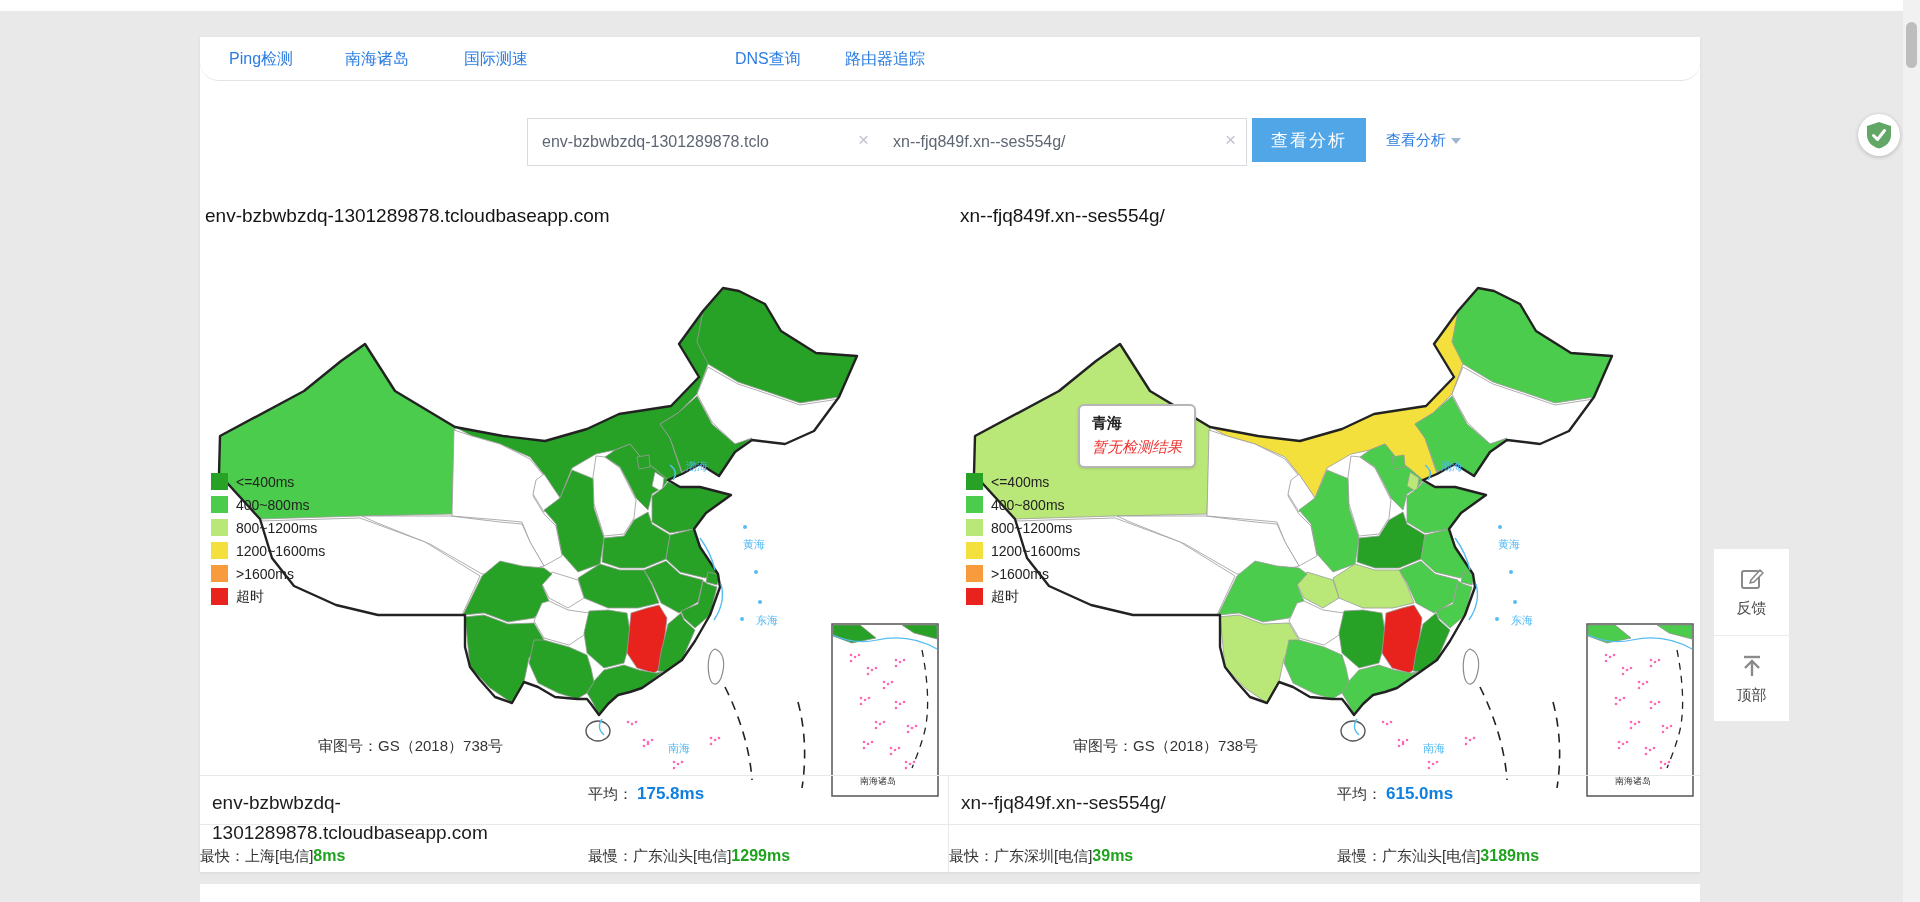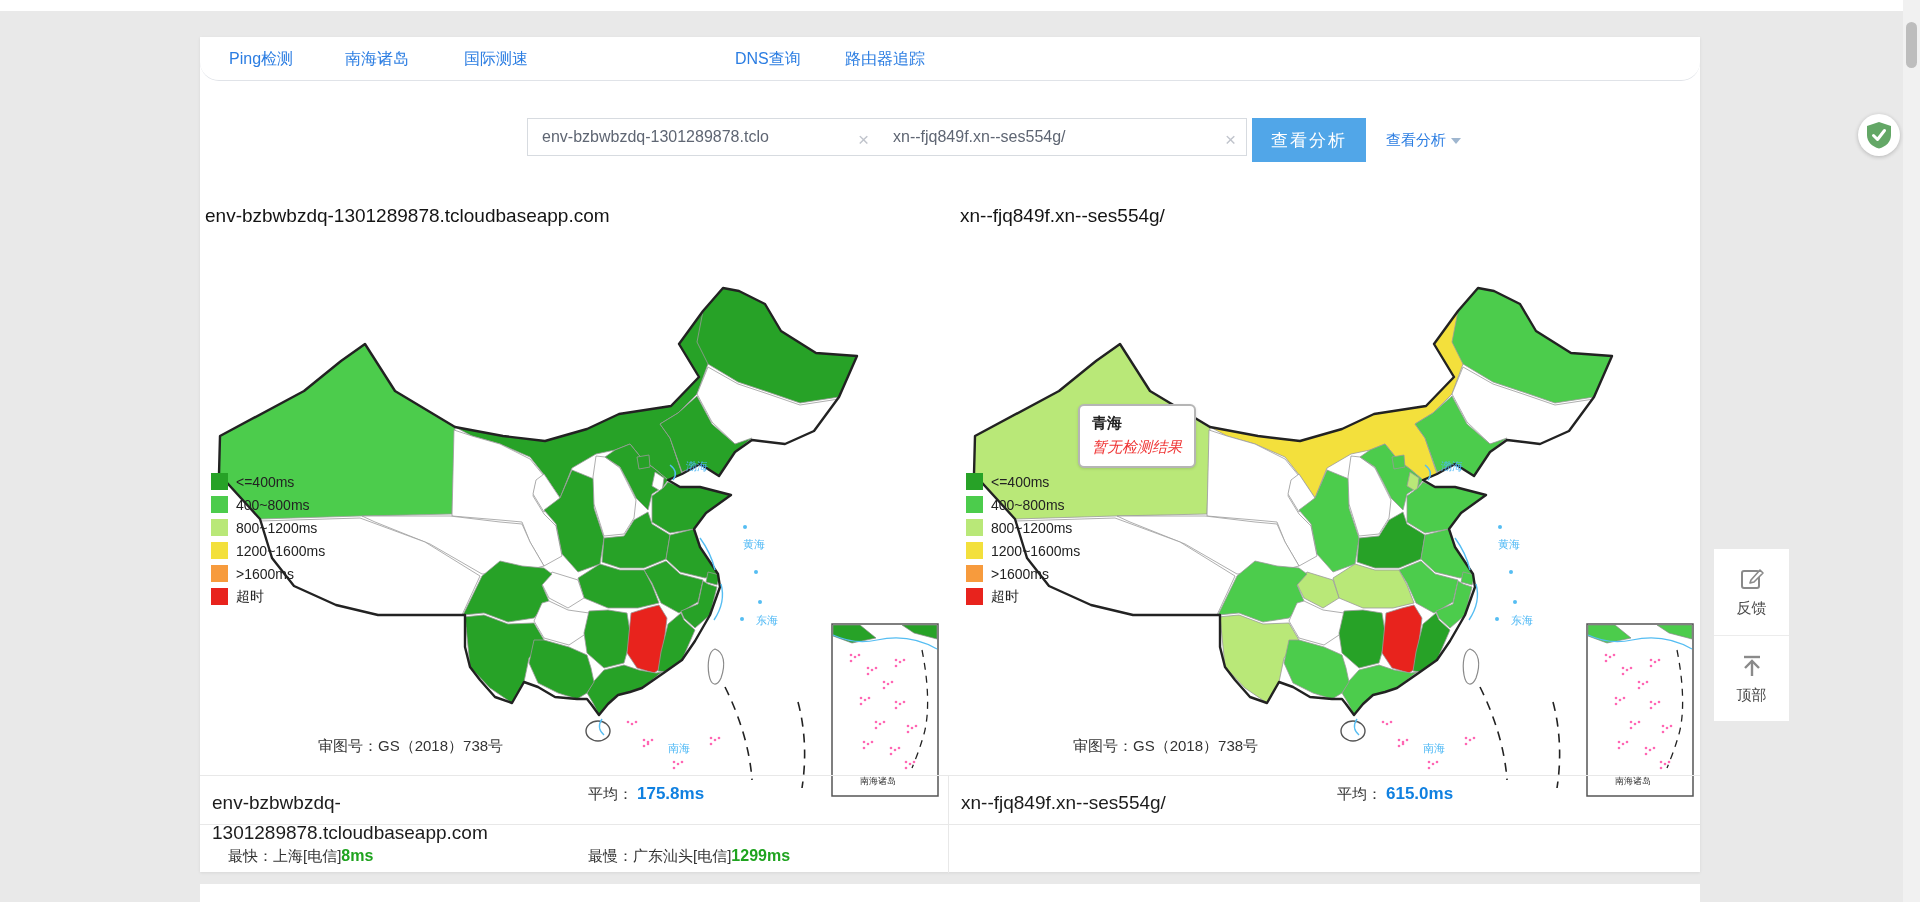--- a/index.html
+++ b/index.html
@@ -11,21 +11,21 @@
 
   .card { position:absolute; left:200px; top:37px; width:1500px; height:835px; background:#ffffff; box-shadow:0 1px 3px rgba(0,0,0,.08); }
 
   
   .tabbar { position:absolute; left:0; top:0; width:100%; height:44px; border-bottom:1px solid #e0e3e8; background:#fff;border-radius:19px; }
   .tab { position:absolute; top:0; height:44px; line-height:44px; font-size:16px; color:#2b7de2; cursor:pointer; white-space:nowrap; }
   .tab.t0{left:29px;} .tab.t1{left:145px;} .tab.t2{left:264px;} .tab.t4{left:535px;} .tab.t5{left:645px;}
   .tab.active { left:356px; width:164px; text-align:center; color:#333c4f; background:#fff; border-left:1px solid #e0e3e8; border-right:1px solid #e0e3e8; border-top:3px solid #35415a; height:46px; line-height:42px; z-index:2; }
 
   
-  .input-wrap { position:absolute; top:81px; height:38px; border:1px solid #d7dbe0; background:#fff; }
+  .input-wrap { position:absolute; top:81px; height:48px; border:1px solid #d7dbe0; background:#fff; }
   .input-wrap.w1 { left:327px; width:353px; }
   .input-wrap.w2 { left:679px; width:368px; border-left:none; }
   .input-wrap input { width:100%; height:100%; border:none; outline:none; padding:0 34px 0 14px; font-size:16px; color:#5f6673; font-family:inherit; background:transparent; }
   .clear-x { position:absolute; right:10px; top:0; height:44px; line-height:42px; font-size:19px; color:#c0c4cc; cursor:pointer; }
   .analyze-btn { position:absolute; left:1052px; top:81px; width:114px; height:44px; background:#51a6e8; color:#fff; font-size:17px; border:none; letter-spacing:2px; cursor:pointer; font-family:inherit; }
   .history { position:absolute; left:1186px; top:81px; height:44px; line-height:44px; font-size:15px; color:#2b7de2; cursor:pointer; }
   .history .caret { display:inline-block; margin-left:5px; width:0; height:0; border-left:5px solid transparent; border-right:5px solid transparent; border-top:6px solid #9fb6cf; vertical-align:middle; }
 
   
   .map-panel { position:absolute; top:160px; width:748px; height:608px; }
@@ -44,21 +44,21 @@
   
   .stats { position:absolute; left:0; top:738px; width:1500px; height:97px; border-top:1px solid #e8e8e8; }
   .stat-panel { position:absolute; top:0; height:97px; }
   .stat-panel.p0 { left:0; width:748px; }
   .stat-panel.p1 { left:748px; width:752px; border-left:1px solid #e8e8e8; }
   .srow1 { position:relative; height:49px; border-bottom:1px solid #e8e8e8; }
   .srow2 { position:relative; height:48px; }
   .domain { position:absolute; left:12px; top:12px; width:372px; font-size:19px; color:#1c1c1c; line-height:30px; word-wrap:break-word; z-index:2; }
   .metric { position:absolute; left:388px; top:8px; font-size:15px; color:#333; white-space:nowrap; }
   .metric .blue { color:#1080e0; font-weight:bold; font-size:17px; margin-left:4px; }
-  .m-fast { position:absolute; left:28px; top:22px; font-size:15px; color:#333; white-space:nowrap; }
+  .m-fast { position:absolute; left:0; top:22px; font-size:15px; color:#333; white-space:nowrap; }
   .m-slow { position:absolute; left:388px; top:22px; font-size:15px; color:#333; white-space:nowrap; }
   .green { color:#1fa31f; font-weight:bold; font-size:16px; }
 
   
   .float-widget { position:absolute; left:1713px; top:548px; width:77px; background:#fff; border:1px solid #e9e9e9; z-index:9; }
   .fw-cell { height:86px; display:flex; flex-direction:column; align-items:center; justify-content:center; cursor:pointer; }
   .fw-cell + .fw-cell { border-top:1px solid #ececec; }
   .fw-label { font-size:15px; color:#4a4a4a; margin-top:7px; }
   .shield-badge { position:absolute; left:1858px; top:114px; width:42px; height:42px; border-radius:50%; background:#fff; box-shadow:0 1px 4px rgba(0,0,0,.22); z-index:9; display:flex; align-items:center; justify-content:center; }
   .scrollbar { position:absolute; right:0; top:0; width:17px; height:902px; background:#f1f1f1; z-index:8; }
@@ -429,20 +429,28 @@
         </div>
       </div>
     </div>
     <div class="stat-panel p1">
       <div class="srow1">
         <div class="domain">xn--fjq849f.xn--ses554g/</div>
         <div class="metric">
           <span>平均：</span><span class="blue">615.0ms</span>
         </div>
       </div>
+      <div class="srow2">
+        <div class="m-fast">
+          <span>最快：广东深圳[电信]</span><span class="green">39ms</span>
+        </div>
+        <div class="m-slow">
+          <span>最慢：广东汕头[电信]</span><span class="green">3189ms</span>
+        </div>
+      </div>
     </div>
   </div>
 </div>
 
 <div class="float-widget">
   <div class="fw-cell">
     <svg width="26" height="26" viewBox="0 0 26 26">
       <rect x="3" y="5" width="17" height="17" rx="2" fill="none" stroke="#8a8a8a" stroke-width="2"></rect>
       <path d="M12 14 L21 4 L24 7 L15 16 L11 17 Z" fill="#fff" stroke="#8a8a8a" stroke-width="1.6" stroke-linejoin="round"></path>
     </svg>

